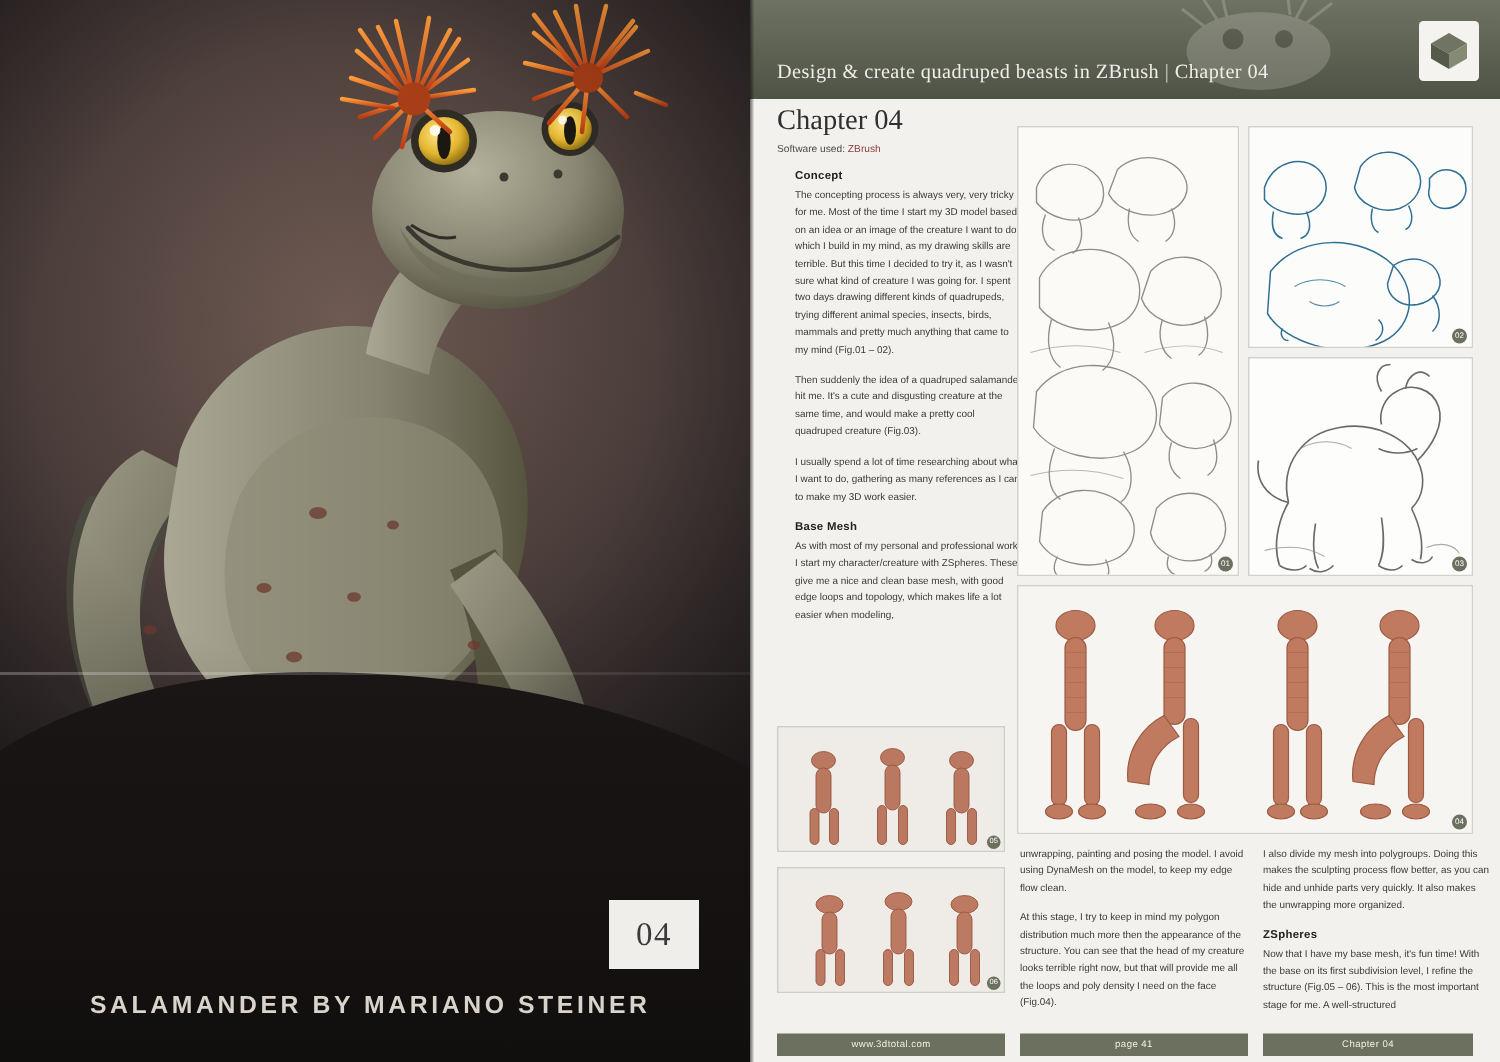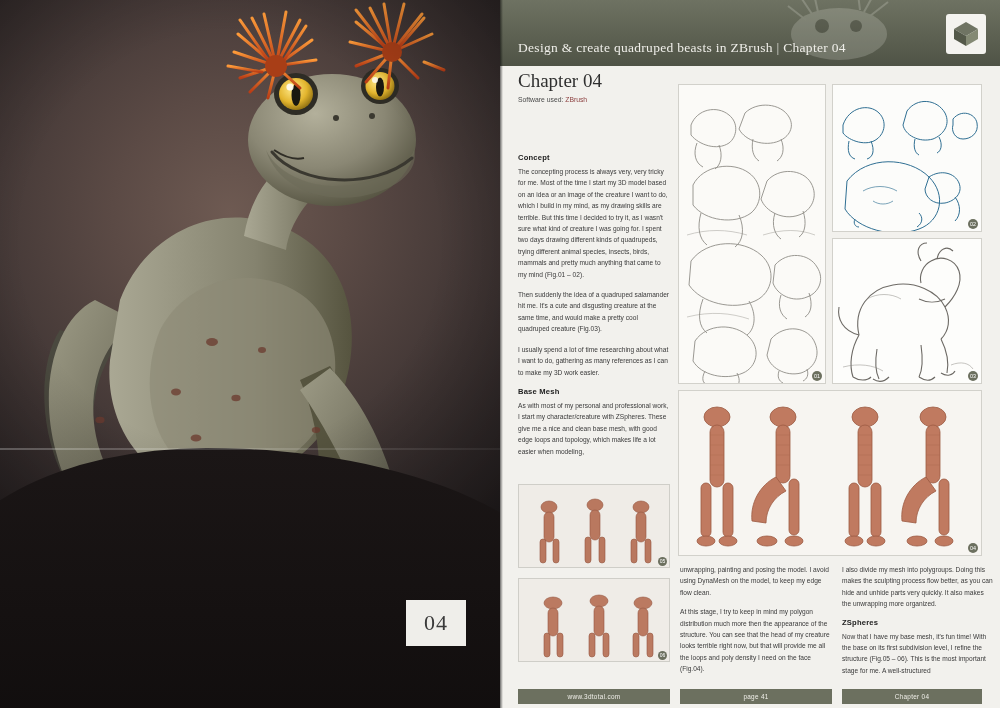--- a/index.html
+++ b/index.html
@@ -83,21 +83,21 @@
   .chapter-head{
     position:absolute; left:18px; top:4px;
     font-family:"Liberation Serif", serif; font-size:19px; color:#2f2f2f;
   }
   .software{
     position:absolute; left:18px; top:30px; font-size:6.8px; color:#4a4a4a;
   }
   .software .val{ color:#8c3f3f; }
 
   .col-left{
-    position:absolute; left:18px; top:46px; width:152px;margin-top:41px;
+    position:absolute; left:30px; top:46px; width:152px;
   }
   .sec-h{
     font-size:7.6px; font-weight:700; color:#222; margin:0 0 4px 0; letter-spacing:.2px;
   }
   .para{
     font-size:6.6px; line-height:11.4px; color:#3a3a3a; margin:0 0 9px 0; text-align:left;
   }
 
   
   .thumb{
@@ -284,20 +284,21 @@
         <ellipse cx="180" cy="548" rx="4.4" ry="3"></ellipse>
         <ellipse cx="316" cy="430" rx="4.2" ry="3"></ellipse>
         <ellipse cx="352" cy="492" rx="4" ry="2.8"></ellipse>
         <ellipse cx="100" cy="420" rx="4.6" ry="3.2"></ellipse>
         <ellipse cx="124" cy="470" rx="4" ry="2.8"></ellipse>
       </g>
     </svg>
 
     <div class="left-vignette"></div>
     <div class="swoosh"></div>
+    <div class="left-title">SALAMANDER BY MARIANO STEINER</div>
     <div class="chapter-box">04</div>
   </div>
 
   <div class="page-edge"></div>
 
   <div class="right-page">
 
     <div class="rp-topbar">
       <svg class="ghost" viewBox="0 0 150 72">
         <ellipse cx="75" cy="40" rx="48" ry="26" fill="#dfe0d6"></ellipse>

